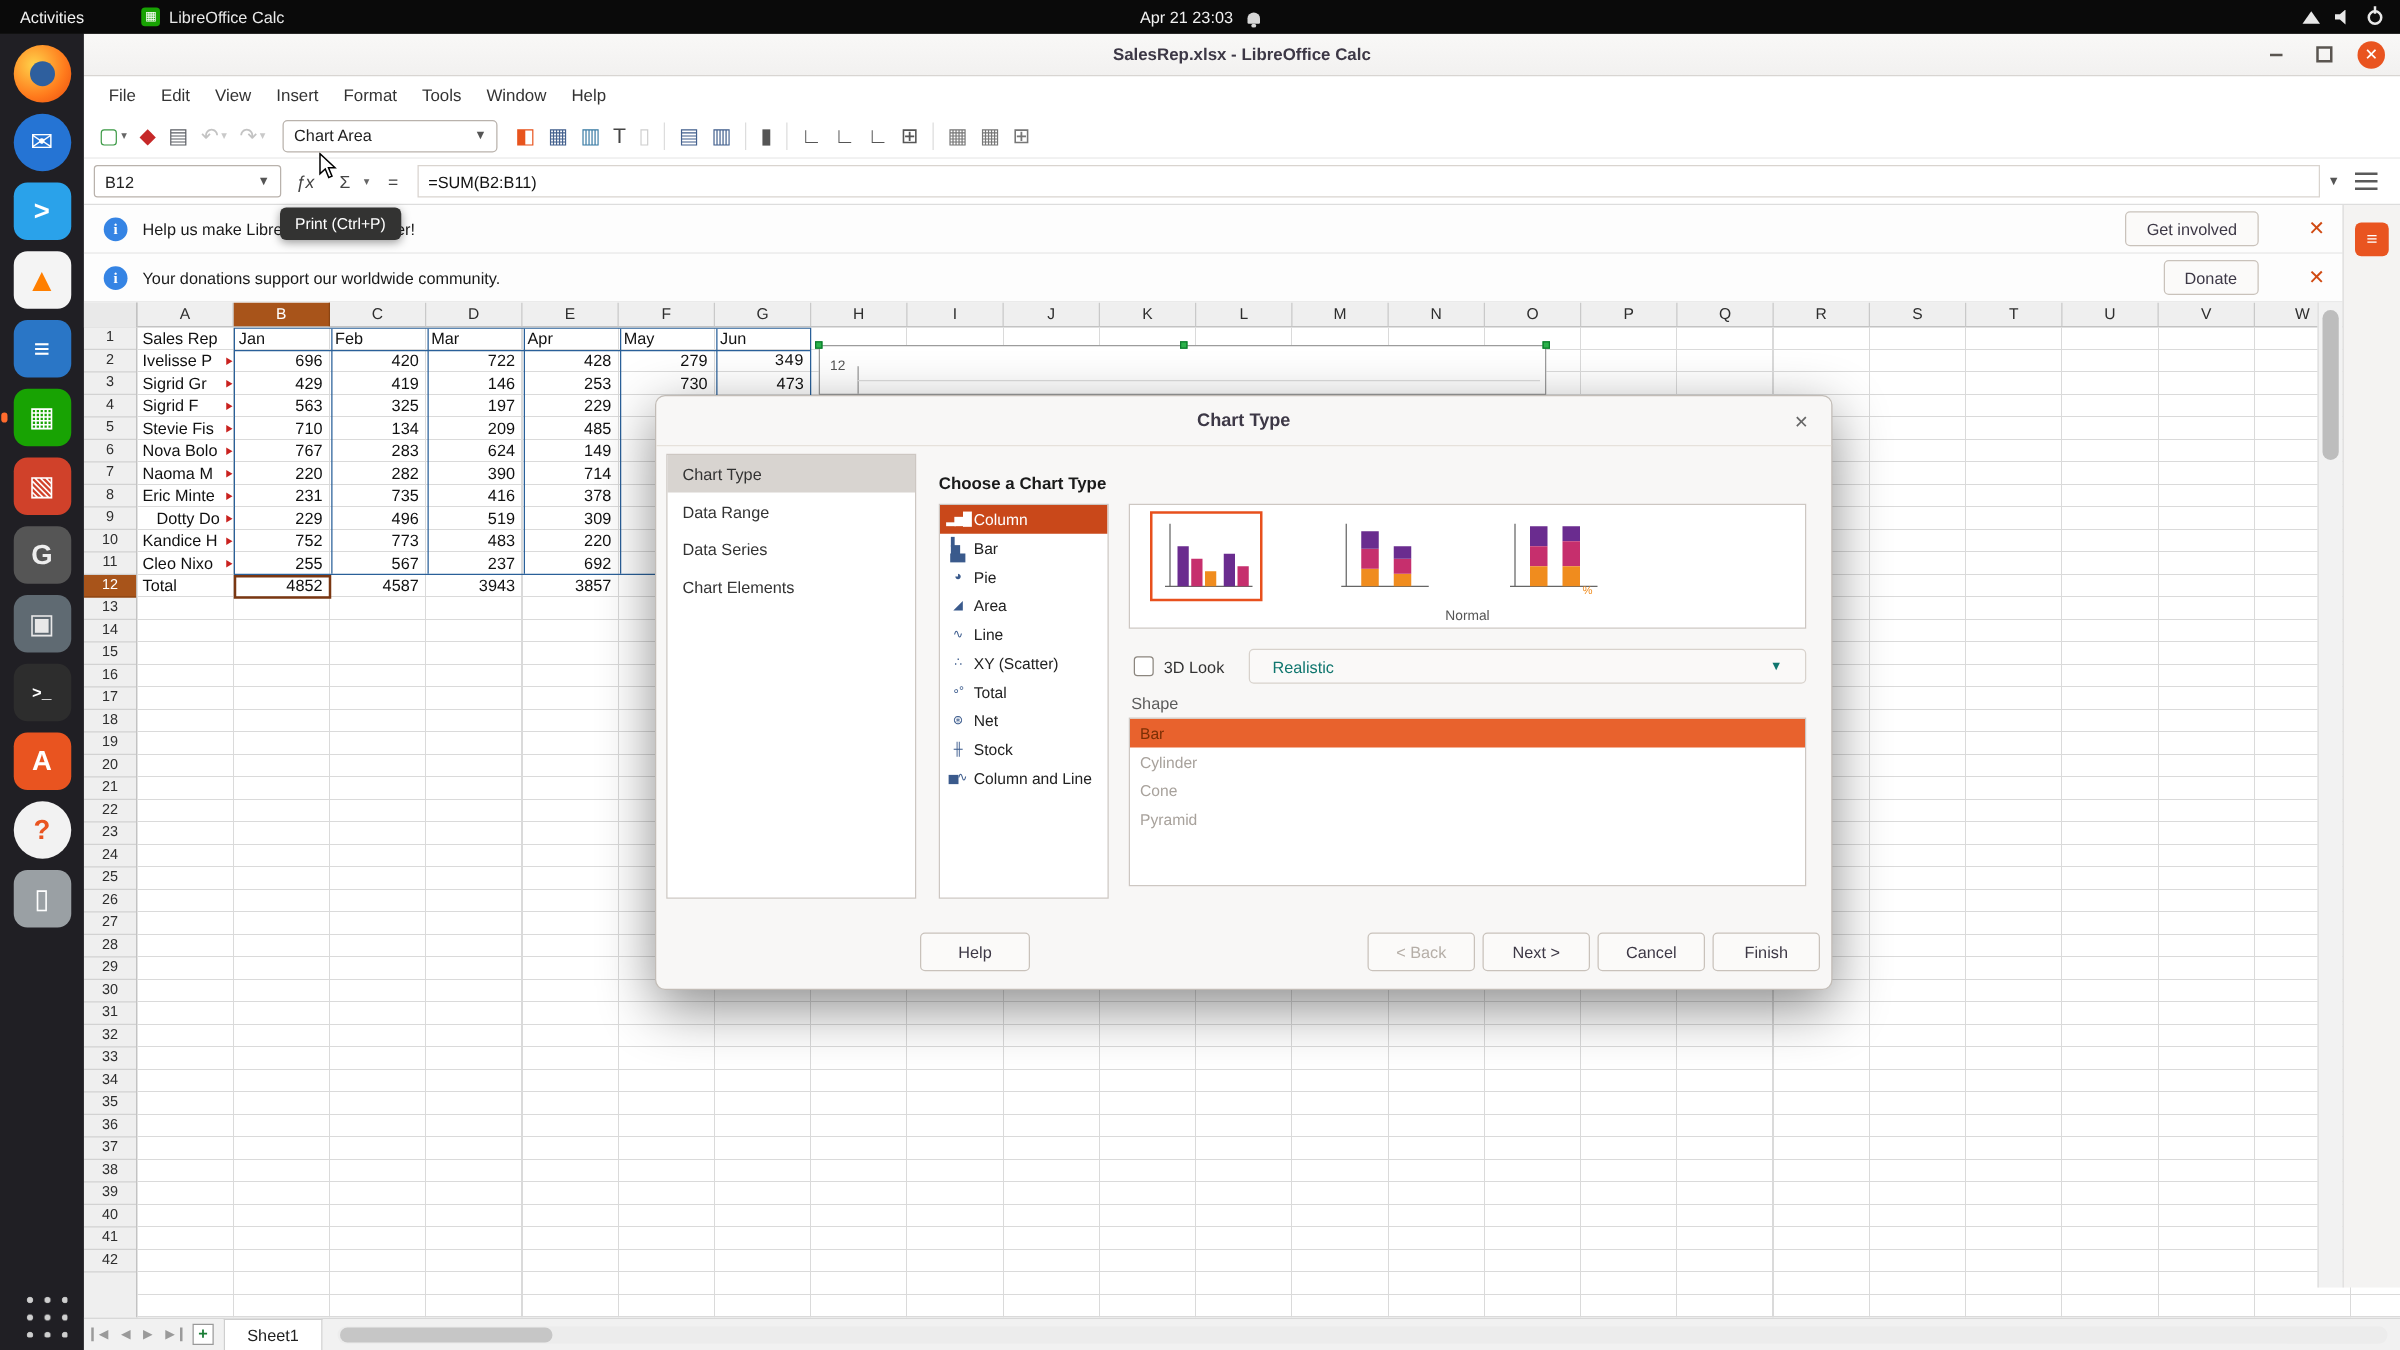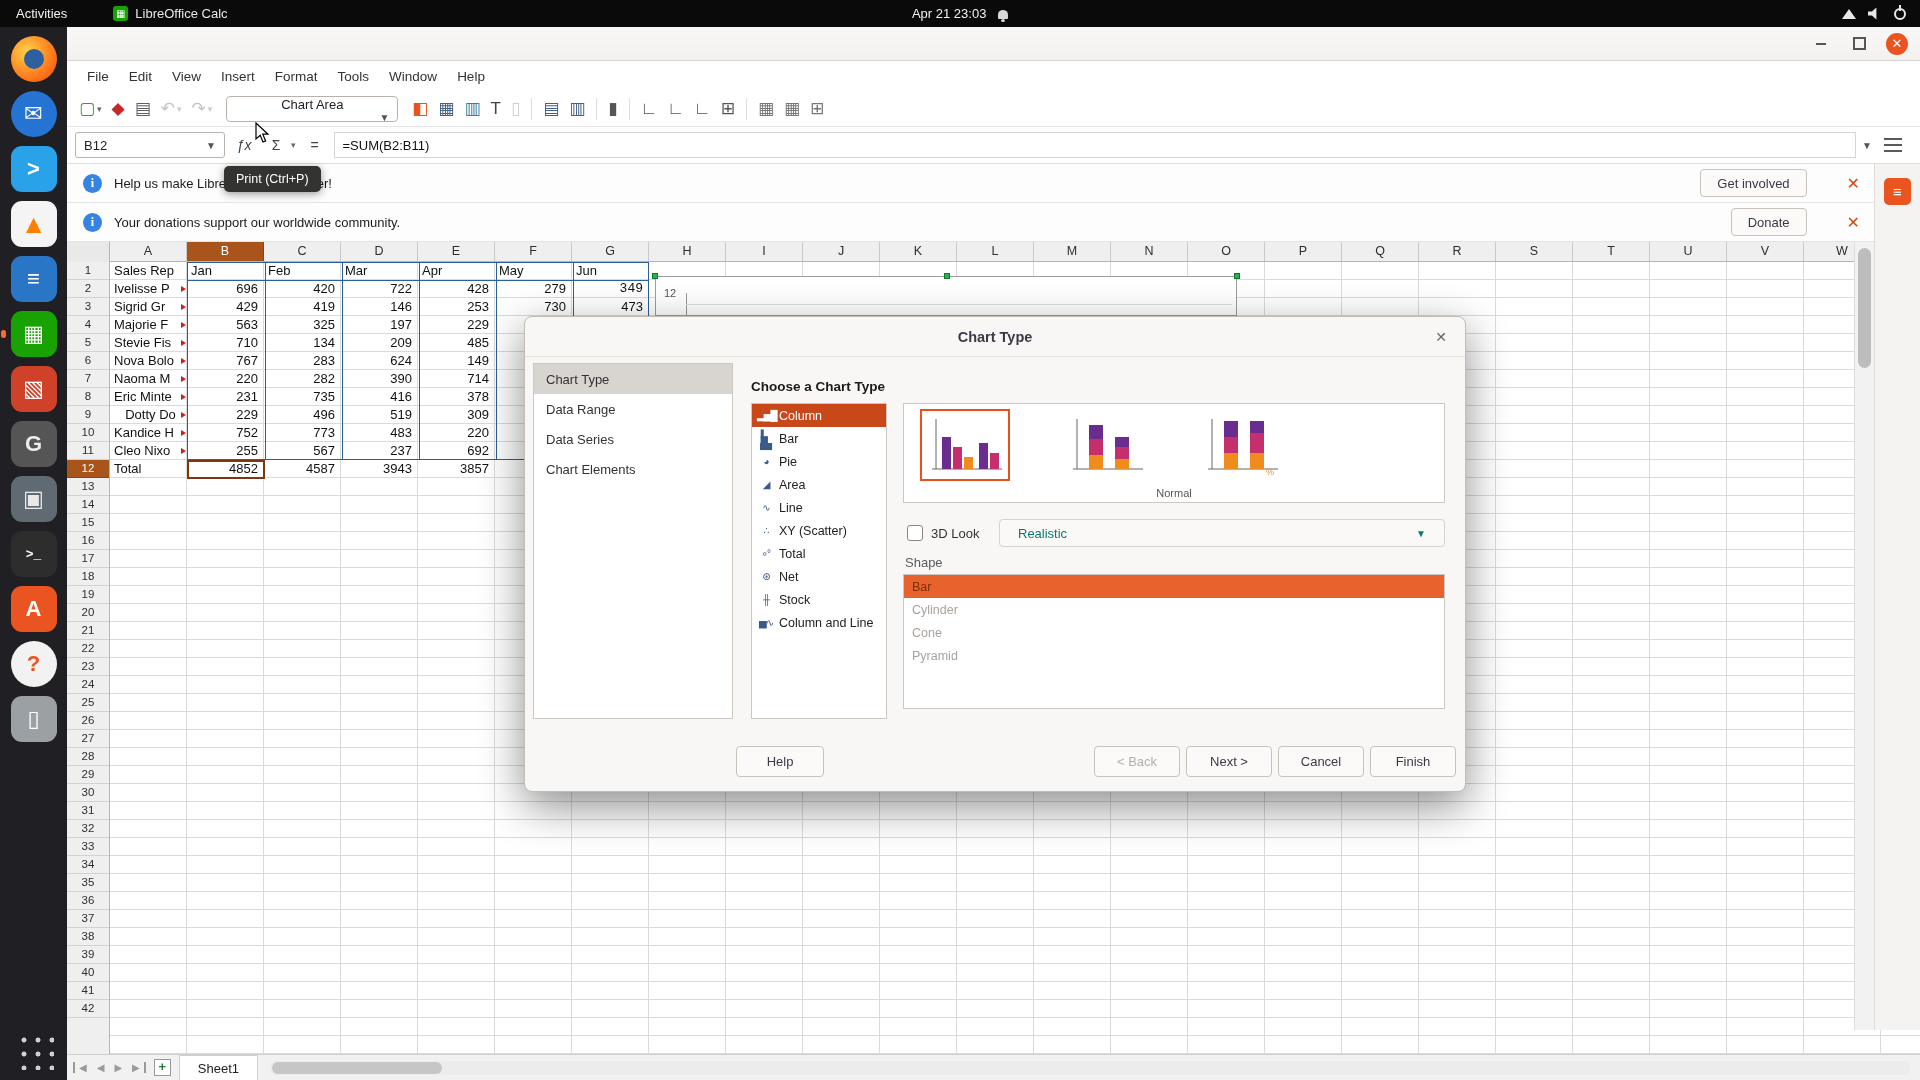--- a/index.html
+++ b/index.html
@@ -47,21 +47,21 @@
 
   .menubar{height:30px;background:#fff;display:flex;align-items:center;padding-left:10px;flex:none;}
   .menu-item{padding:4px 10px;color:#333;font-size:13.5px;border-radius:3px;}
 
   .toolbar{height:36px;background:#fff;border-bottom:1px solid #e6e6e6;display:flex;align-items:center;padding-left:8px;gap:2px;flex:none;}
   .tbtn{display:inline-flex;align-items:center;height:28px;padding:0 4px;border-radius:3px;}
   .tbtn.disabled{opacity:.35;}
   .tglyph{font-size:17px;line-height:1;}
   .tcaret{font-size:9px;color:#666;margin-left:2px;}
   .tsep{width:1px;height:22px;background:#ddd;margin:0 5px;display:inline-block;}
-  .combo{width:172px;height:26px;border:1px solid #b9b2ac;border-radius:4px;background:#fff;display:flex;align-items:center;padding:0 8px;margin:0 8px;font-size:13px;color:#222;flex-direction:column;}
+  .combo{width:172px;height:26px;border:1px solid #b9b2ac;border-radius:4px;background:#fff;display:flex;align-items:center;padding:0 8px;margin:0 8px;font-size:13px;color:#222;}
   .combo .chev{margin-left:auto;font-size:10px;color:#555;}
 
   .formulabar{height:37px;background:#fff;border-bottom:1px solid #ddd;display:flex;align-items:center;padding:0 8px;gap:6px;flex:none;}
   .namebox{width:150px;height:26px;border:1px solid #b9b2ac;border-radius:3px;display:flex;align-items:center;padding:0 8px;font-size:13px;}
   .namebox .chev{margin-left:auto;font-size:10px;color:#555;}
   .fbtn{width:26px;height:26px;display:flex;align-items:center;justify-content:center;color:#444;font-size:14px;border-radius:3px;}
   .fcaret{font-size:9px;color:#666;margin-left:-4px;}
   .formula-input{flex:1;height:26px;border:1px solid #d9d4cf;background:#fff;display:flex;align-items:center;padding:0 8px;font-size:13px;color:#111;}
   .hamburger{width:18px;height:14px;display:flex;flex-direction:column;justify-content:space-between;margin:0 10px 0 6px;}
   .hamburger i{height:2px;background:#5a5a5a;display:block;}
@@ -209,20 +209,21 @@
     </div>
     <div class="dock-icon trash" style="background: rgb(154, 160, 164);">
       <span class="g" style="color: rgb(255, 255, 255);">▯</span>
     </div>
     <div class="app-grid"></div>
   </div>
 
 <div class="window">
 
   <div class="titlebar">
+    <span class="title">SalesRep.xlsx - LibreOffice Calc</span>
     <span class="win-controls">
       <span class="wc min"></span>
       <span class="wc max"></span>
       <span class="wc close">✕</span>
     </span>
   </div>
 
   <div class="menubar" id="menubar">
       <span class="menu-item">File</span>
       <span class="menu-item">Edit</span>
@@ -433,21 +434,21 @@
           <div class="cell n" style="left: 308px; top: 18px;">428</div>
           <div class="cell n" style="left: 385px; top: 18px;">279</div>
           <div class="cell n" style="left: 462px; top: 18px; font-family: Liberation Mono, monospace;">349</div>
           <div class="cell t trunc" style="left: 0px; top: 36px;">Sigrid Gr</div>
           <div class="cell n" style="left: 77px; top: 36px;">429</div>
           <div class="cell n" style="left: 154px; top: 36px;">419</div>
           <div class="cell n" style="left: 231px; top: 36px;">146</div>
           <div class="cell n" style="left: 308px; top: 36px;">253</div>
           <div class="cell n" style="left: 385px; top: 36px;">730</div>
           <div class="cell n" style="left: 462px; top: 36px;">473</div>
-          <div class="cell t trunc" style="left: 0px; top: 54px;">Majorie F</div>
+          <div class="cell t trunc" style="left: 0px; top: 54px;">Sigrid F</div>
           <div class="cell n" style="left: 77px; top: 54px;">563</div>
           <div class="cell n" style="left: 154px; top: 54px;">325</div>
           <div class="cell n" style="left: 231px; top: 54px;">197</div>
           <div class="cell n" style="left: 308px; top: 54px;">229</div>
           <div class="cell t trunc" style="left: 0px; top: 72px;">Stevie Fis</div>
           <div class="cell n" style="left: 77px; top: 72px;">710</div>
           <div class="cell n" style="left: 154px; top: 72px;">134</div>
           <div class="cell n" style="left: 231px; top: 72px;">209</div>
           <div class="cell n" style="left: 308px; top: 72px;">485</div>
           <div class="cell t trunc" style="left: 0px; top: 90px;">Nova Bolo</div>

